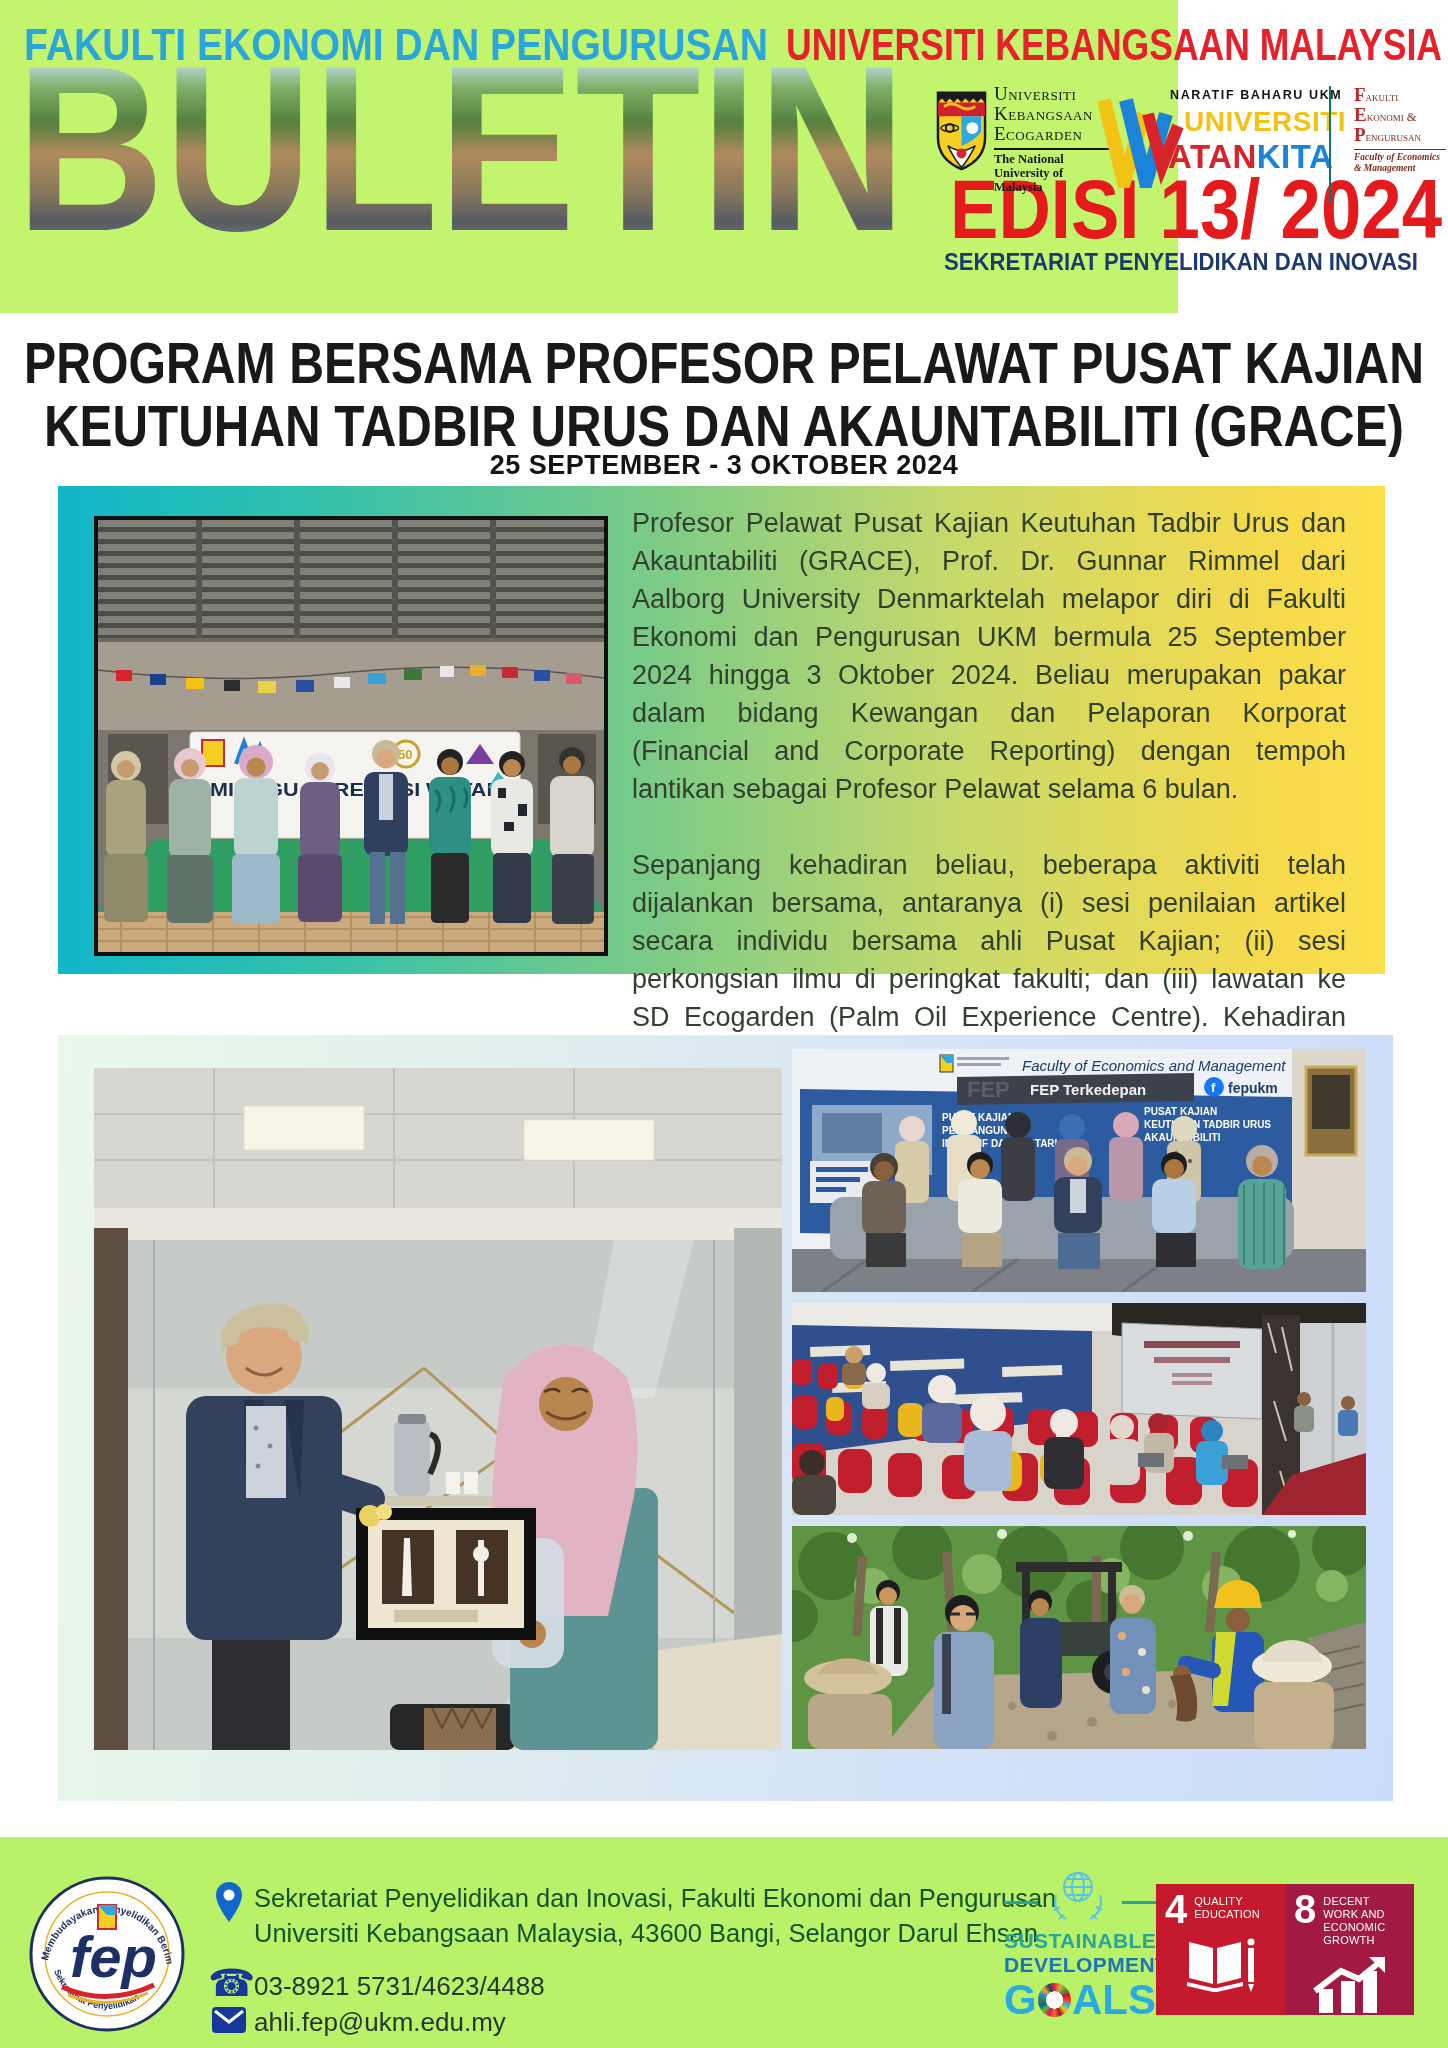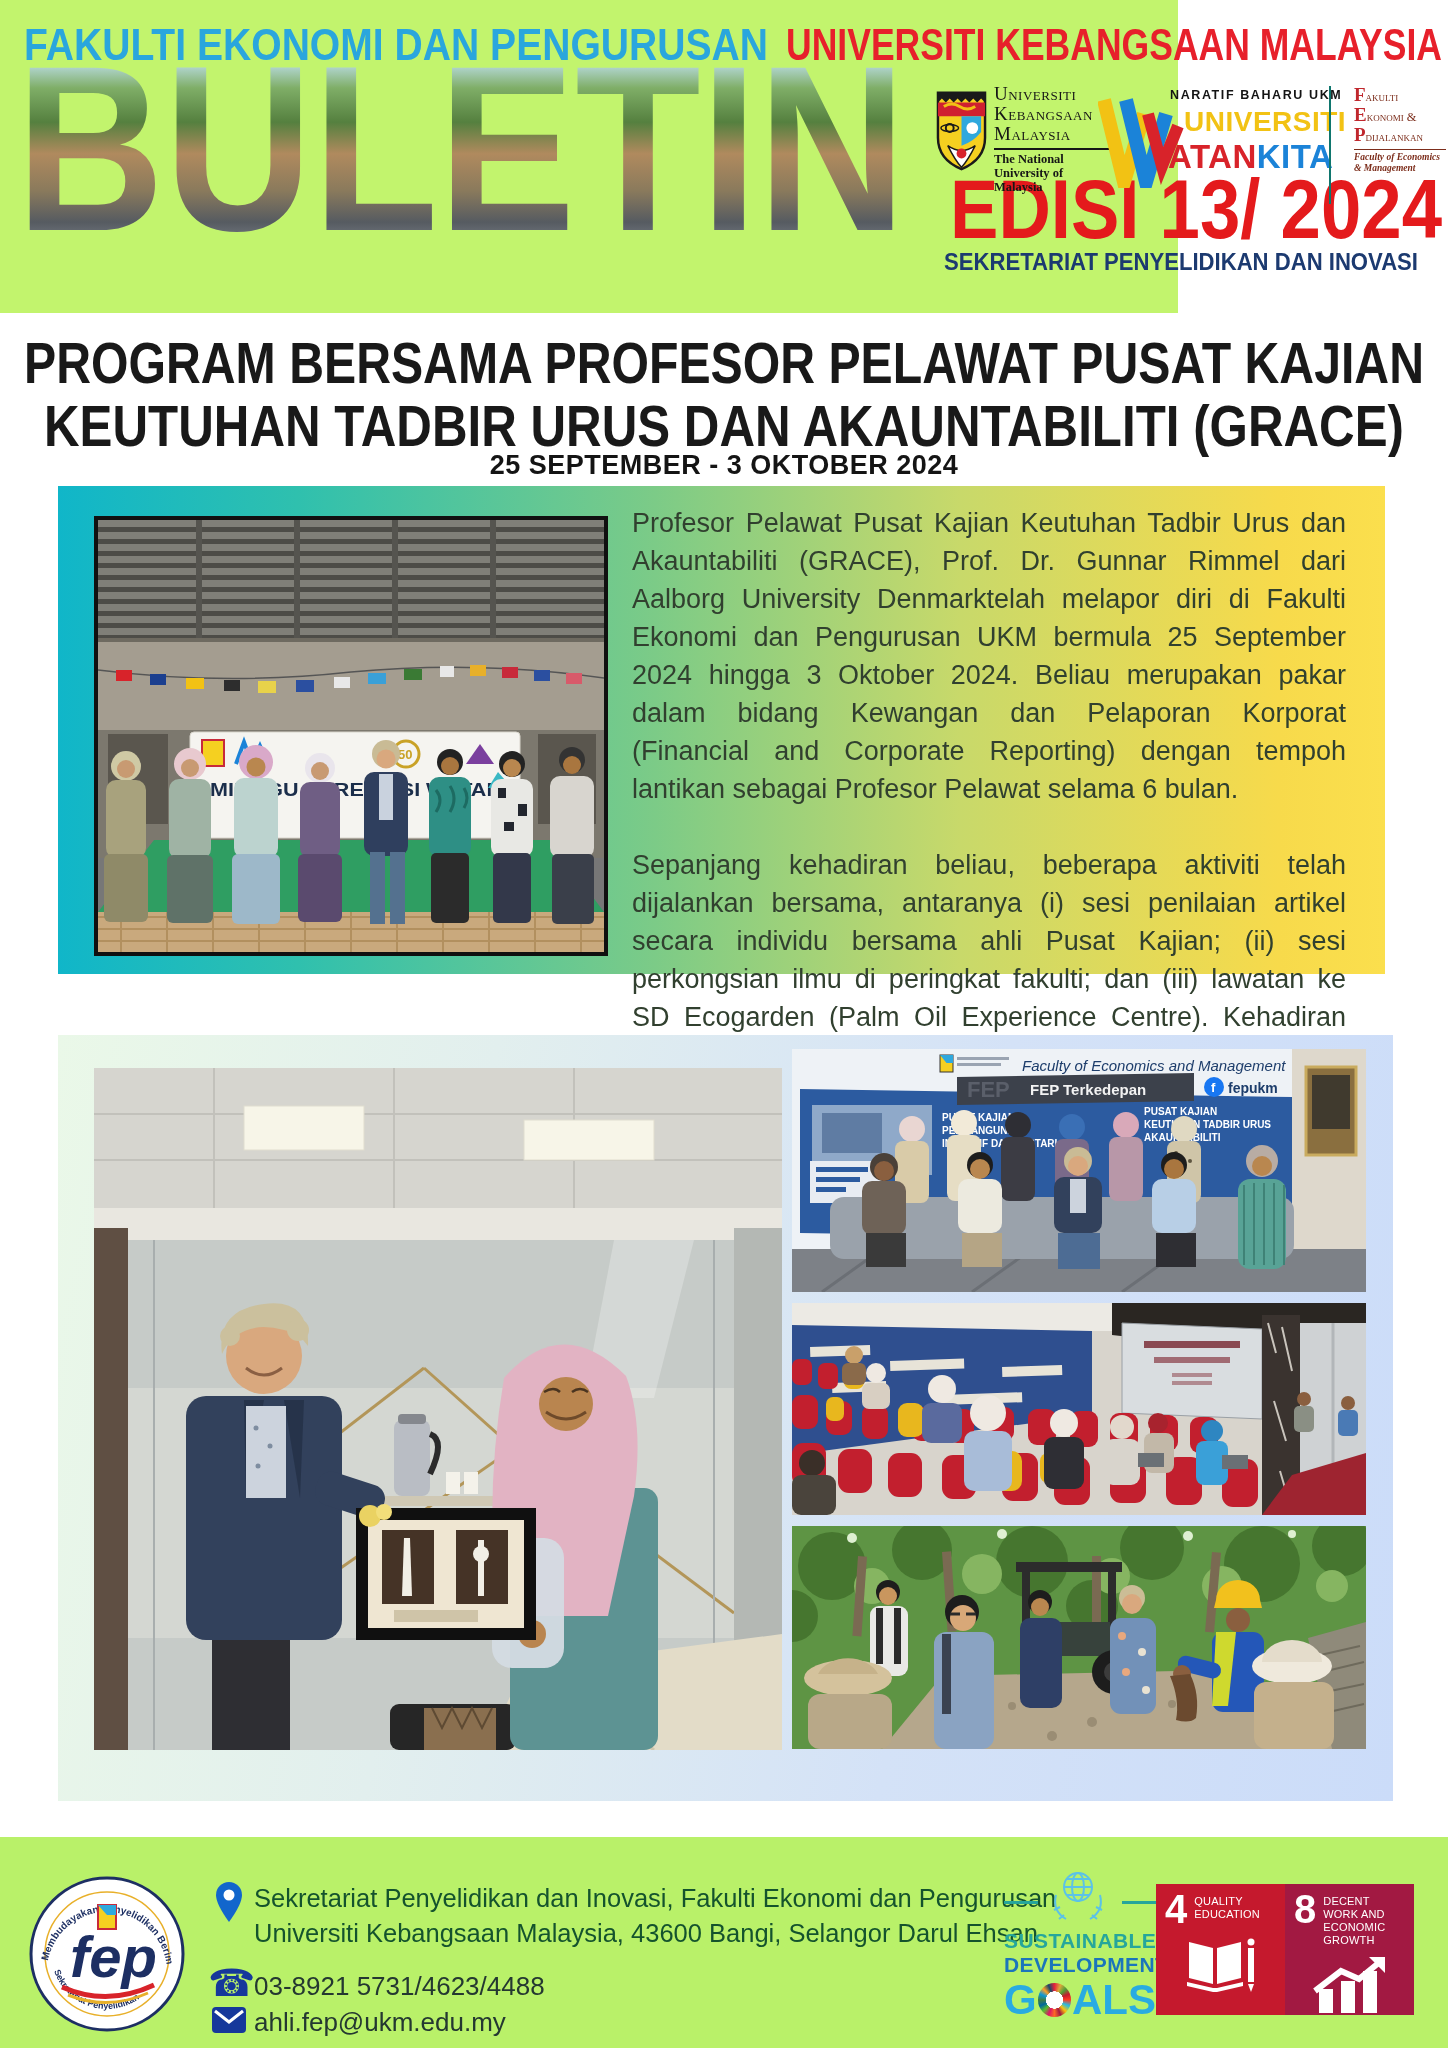--- a/index.html
+++ b/index.html
@@ -115,21 +115,21 @@
         <path d="M26,32 v30 q12,-4 20,-14 v-16 Z" fill="#2fa8dd"></path>
         <circle cx="37" cy="44" r="6" fill="#ffffff"></circle>
         <circle cx="14" cy="44" r="4" fill="none" stroke="#1a1a1a" stroke-width="2"></circle>
         <ellipse cx="14" cy="44" rx="9" ry="3.5" fill="none" stroke="#1a1a1a" stroke-width="1.5"></ellipse>
         <path d="M12,62 q14,10 28,0 q-8,16 -14,22 q-6,-6 -14,-22 Z" fill="#ffffff" stroke="#1a1a1a" stroke-width="1.5"></path>
         <circle cx="26" cy="70" r="5" fill="#d8232a"></circle>
       </svg>
       <div class="ukm-text">
         <div class="ukm-line">Universiti</div>
         <div class="ukm-line">Kebangsaan</div>
-        <div class="ukm-line">Malaysia</div>
+        <div class="ukm-line">Ecogarden</div>
         <div class="ukm-sub">The National University of Malaysia</div>
       </div>
     </div>
 
     
     <div class="abs logo-watan">
       <svg class="abs" style="left:0;top:10px" width="88" height="92" viewBox="0 0 88 92">
         <polyline points="6,4 26,86 46,18" fill="none" stroke="#f2c214" stroke-width="14"></polyline>
         <polyline points="28,4 48,86 68,18" fill="none" stroke="#1b83d8" stroke-width="14"></polyline>
         <polyline points="50,18 64,70 80,30" fill="none" stroke="#d8232a" stroke-width="12"></polyline>
@@ -138,21 +138,21 @@
       <div class="watan-univ">UNIVERSITI</div>
       <div class="watan-wk">
         <span class="red">ATAN</span><span class="blu">KITA</span>
       </div>
     </div>
 
     
     <div class="abs logo-fep">
       <div class="fep-row"><span class="fep-i">F</span><span class="fep-r">akulti</span></div>
       <div class="fep-row"><span class="fep-i">E</span><span class="fep-r">konomi &amp;</span></div>
-      <div class="fep-row"><span class="fep-i">P</span><span class="fep-r">dijalankan</span></div>
+      <div class="fep-row"><span class="fep-i">P</span><span class="fep-r">engurusan</span></div>
       <div class="fep-sub">Faculty of Economics &amp; Management</div>
     </div>
   </div>
 
   <svg class="abs" style="left:0;top:325px" width="1448" height="132" viewBox="0 0 1448 132">
     <text x="24" y="58" font-size="58" font-weight="bold" fill="#191919" textLength="1400" lengthAdjust="spacingAndGlyphs">PROGRAM BERSAMA PROFESOR PELAWAT PUSAT KAJIAN</text>
     <text x="44" y="121" font-size="58" font-weight="bold" fill="#191919" textLength="1360" lengthAdjust="spacingAndGlyphs">KEUTUHAN TADBIR URUS DAN AKAUNTABILITI (GRACE)</text>
   </svg>
   <div class="abs date-line">25 SEPTEMBER - 3 OKTOBER 2024</div>
 

